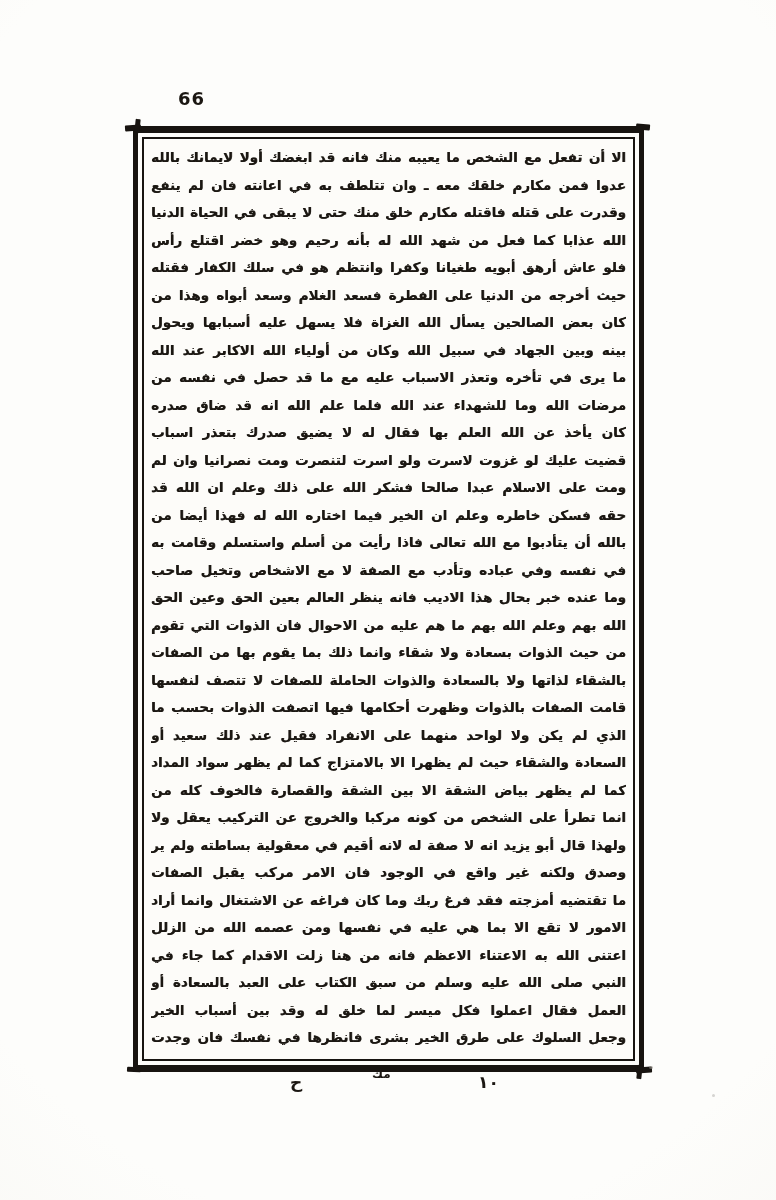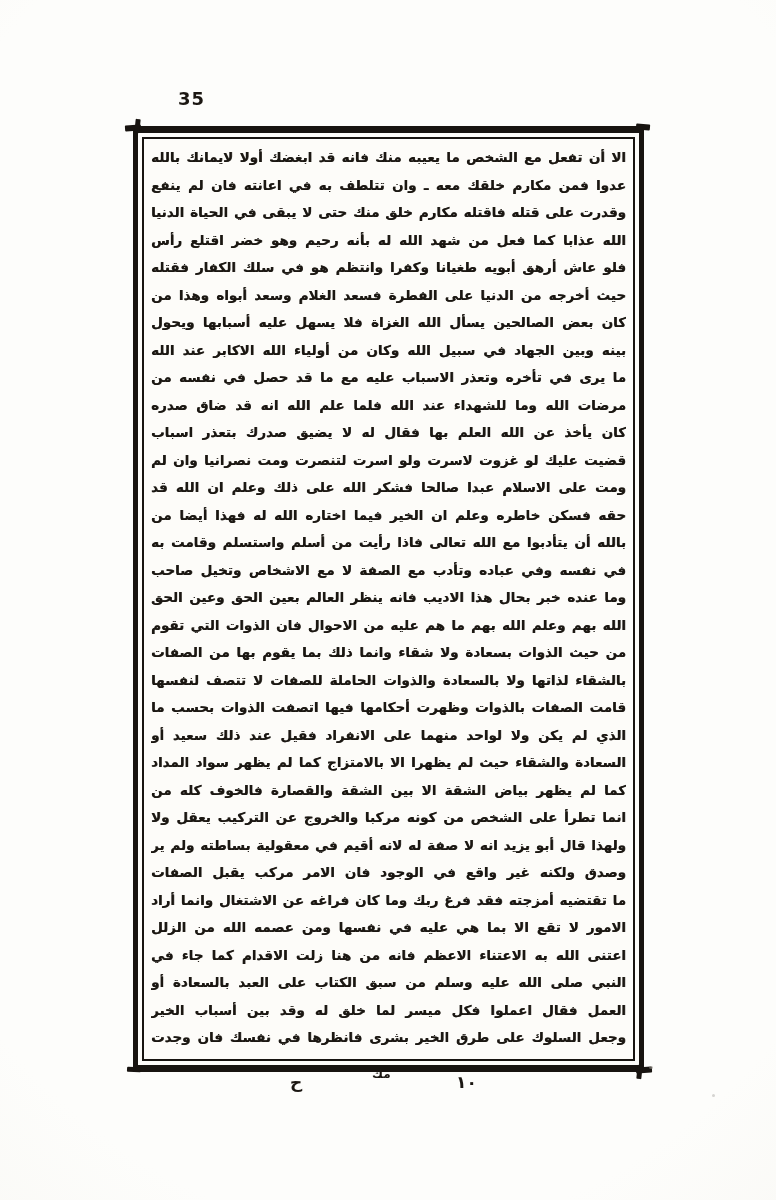--- a/index.html
+++ b/index.html
@@ -44,31 +44,31 @@
     font-family:"DejaVu Sans",sans-serif;
     font-size:13.5px;font-weight:700;color:#1b1712;
     text-align:justify;text-align-last:justify;
     word-spacing:1px;
     text-shadow:0.4px 0 0 rgba(27,23,18,0.75);
   }
   .footer-marks span{
     position:absolute;color:#1b1712;font-weight:700;
     font-family:"DejaVu Sans",sans-serif;
   }
-  .mark-num{left:456px;top:1072px;font-size:17px;letter-spacing:2px;}
+  .mark-num{left:478px;top:1072px;font-size:17px;letter-spacing:2px;}
   .mark-mid{left:372px;top:1067px;font-size:12px;}
   .mark-left{left:290px;top:1072px;font-size:17px;}
   .speck{position:absolute;background:#8d8a83;border-radius:50%;opacity:.6;}
   .speck-a{left:649px;top:1066px;width:4px;height:3px;}
   .speck-b{left:712px;top:1094px;width:3px;height:3px;opacity:.35;}
 </style>
 </head>
 <body>
 
-<div class="page-number">35</div>
+<div class="page-number">66</div>
 
 <div class="frame-outer">
   <div class="tick tick-tl"></div>
   <div class="tick tick-tr"></div>
   <div class="tick tick-bl"></div>
   <div class="tick tick-br"></div>
   <div class="tick tick-tl-v"></div>
   <div class="tick tick-br-v"></div>
 
   <div class="frame-inner">

